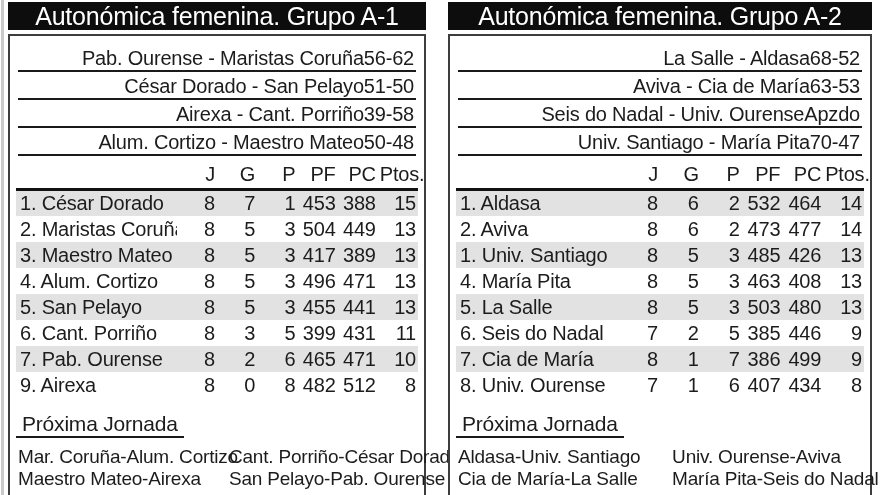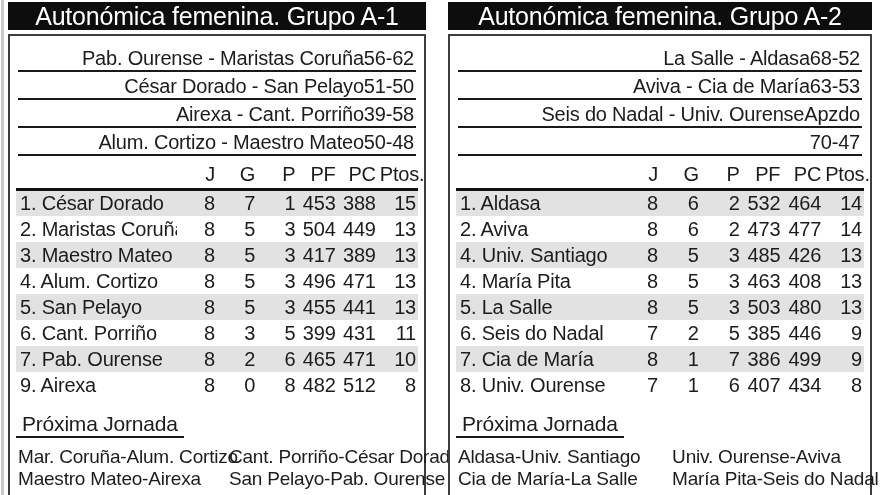--- a/index.html
+++ b/index.html
@@ -224,20 +224,21 @@
         </div>
         <div class="result-row">
           <span class="match">Aviva - Cia de María</span>
           <span class="score">63-53</span>
         </div>
         <div class="result-row">
           <span class="match">Seis do Nadal - Univ. Ourense</span>
           <span class="score">Apzdo</span>
         </div>
         <div class="result-row">
+          <span class="match">Univ. Santiago - María Pita</span>
           <span class="score">70-47</span>
         </div>
       </div>
 
       <table class="standings">
         <colgroup>
             <col class="c-name">
             <col class="c-num">
             <col class="c-num">
             <col class="c-num">
@@ -269,21 +270,21 @@
           <tr>
             <td class="name">2. Aviva</td>
             <td>8</td>
             <td>6</td>
             <td>2</td>
             <td>473</td>
             <td>477</td>
             <td>14</td>
           </tr>
           <tr class="shade">
-            <td class="name">4. Univ. Santiago</td>
+            <td class="name">1. Univ. Santiago</td>
             <td>8</td>
             <td>5</td>
             <td>3</td>
             <td>485</td>
             <td>426</td>
             <td>13</td>
           </tr>
           <tr>
             <td class="name">4. María Pita</td>
             <td>8</td>

